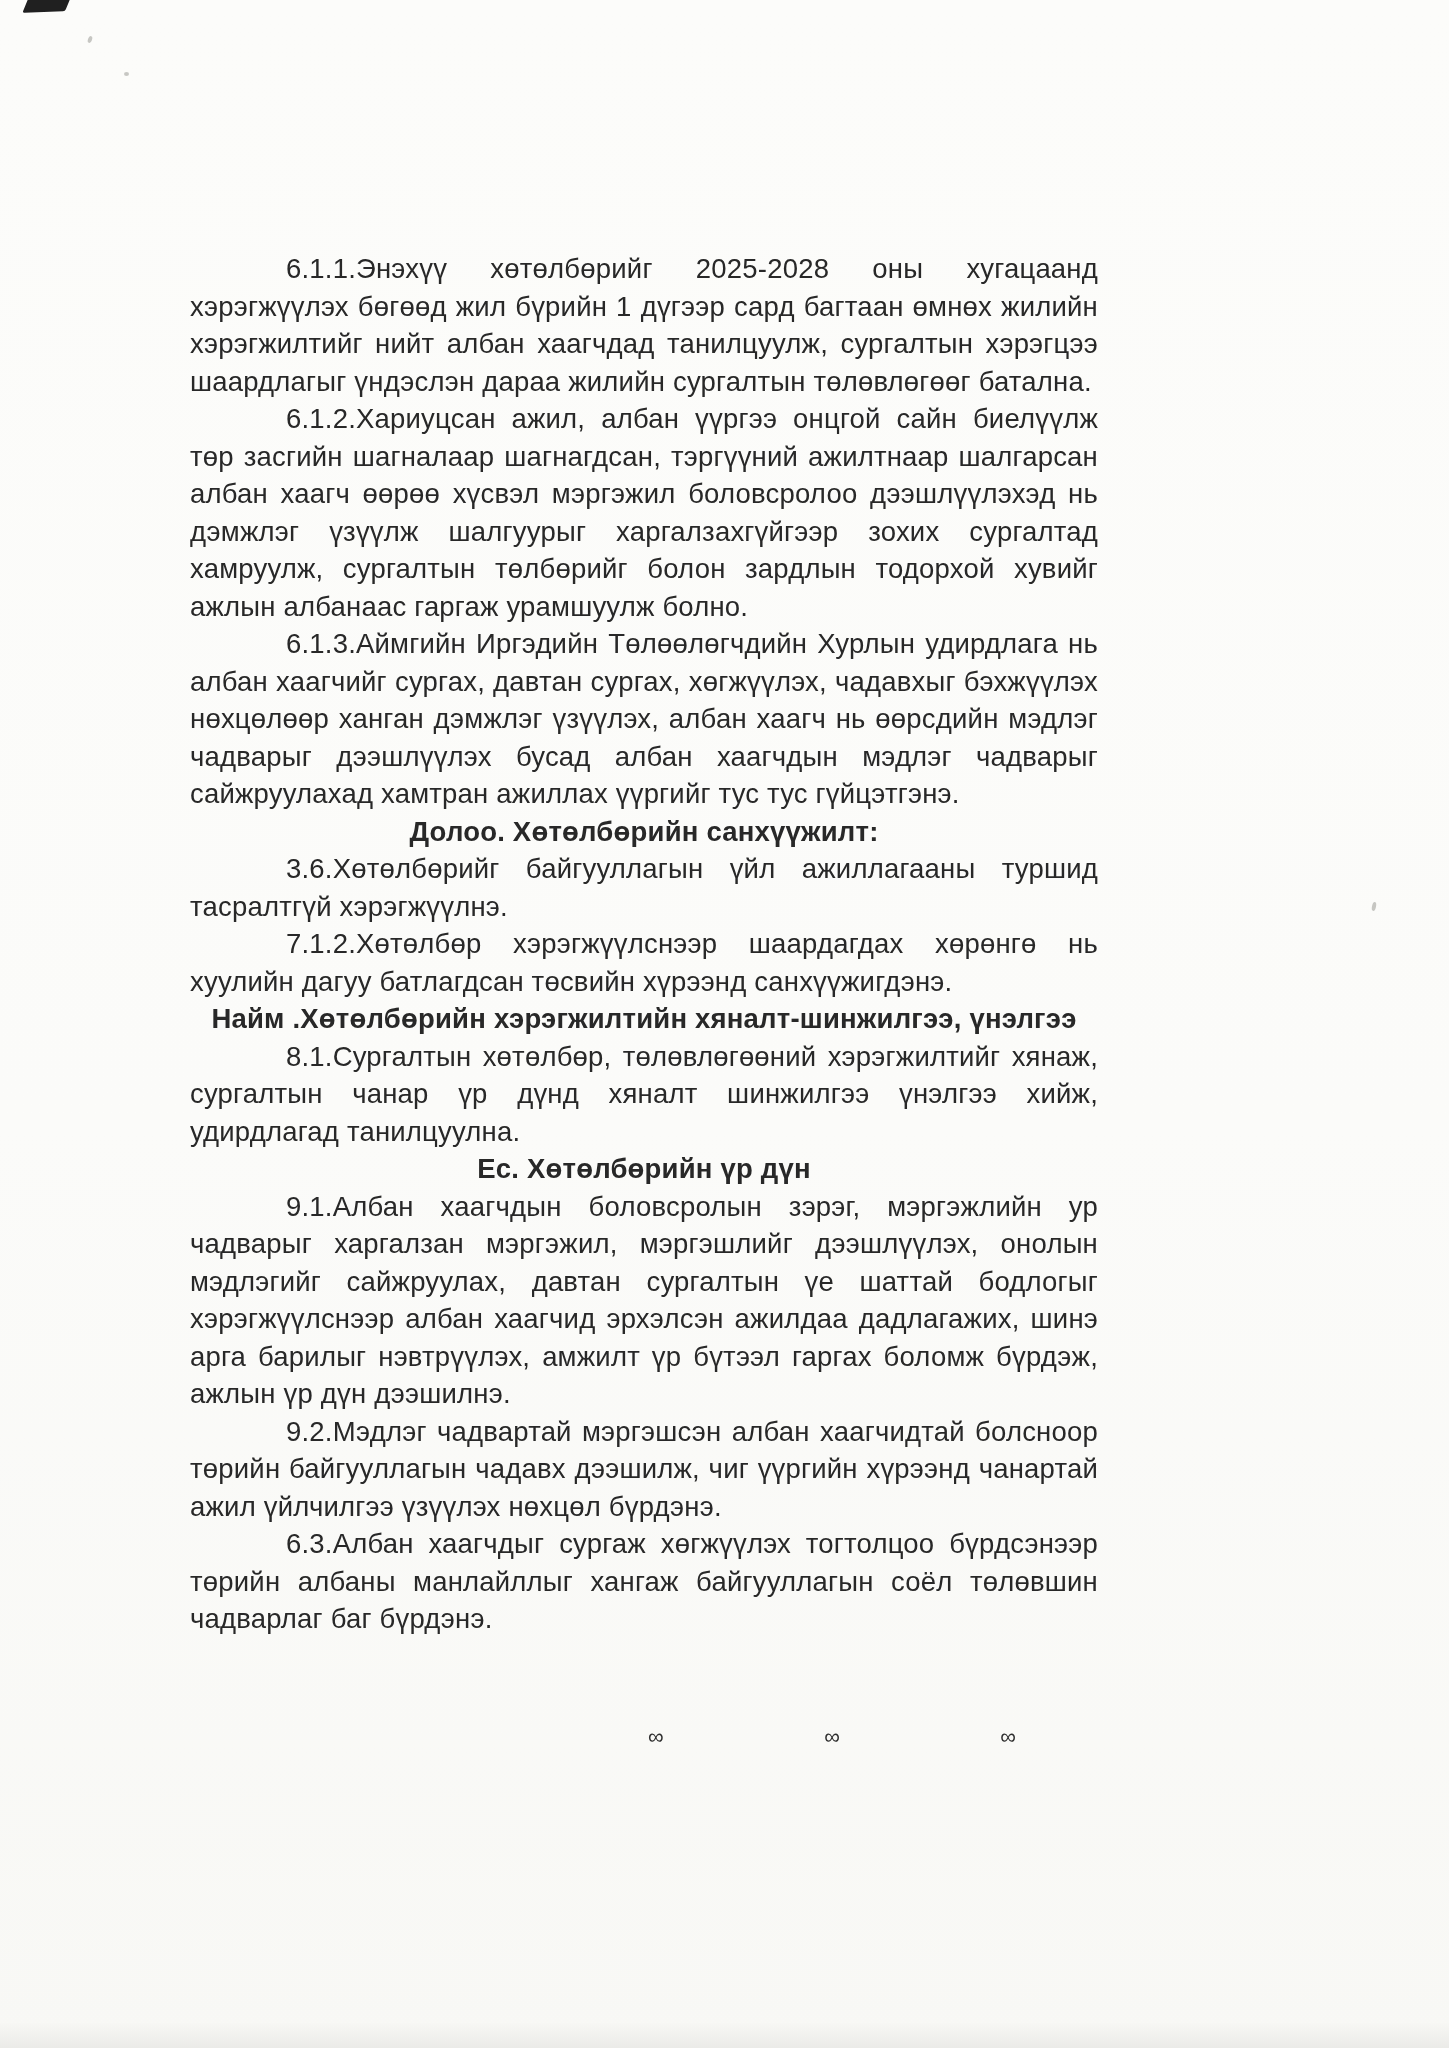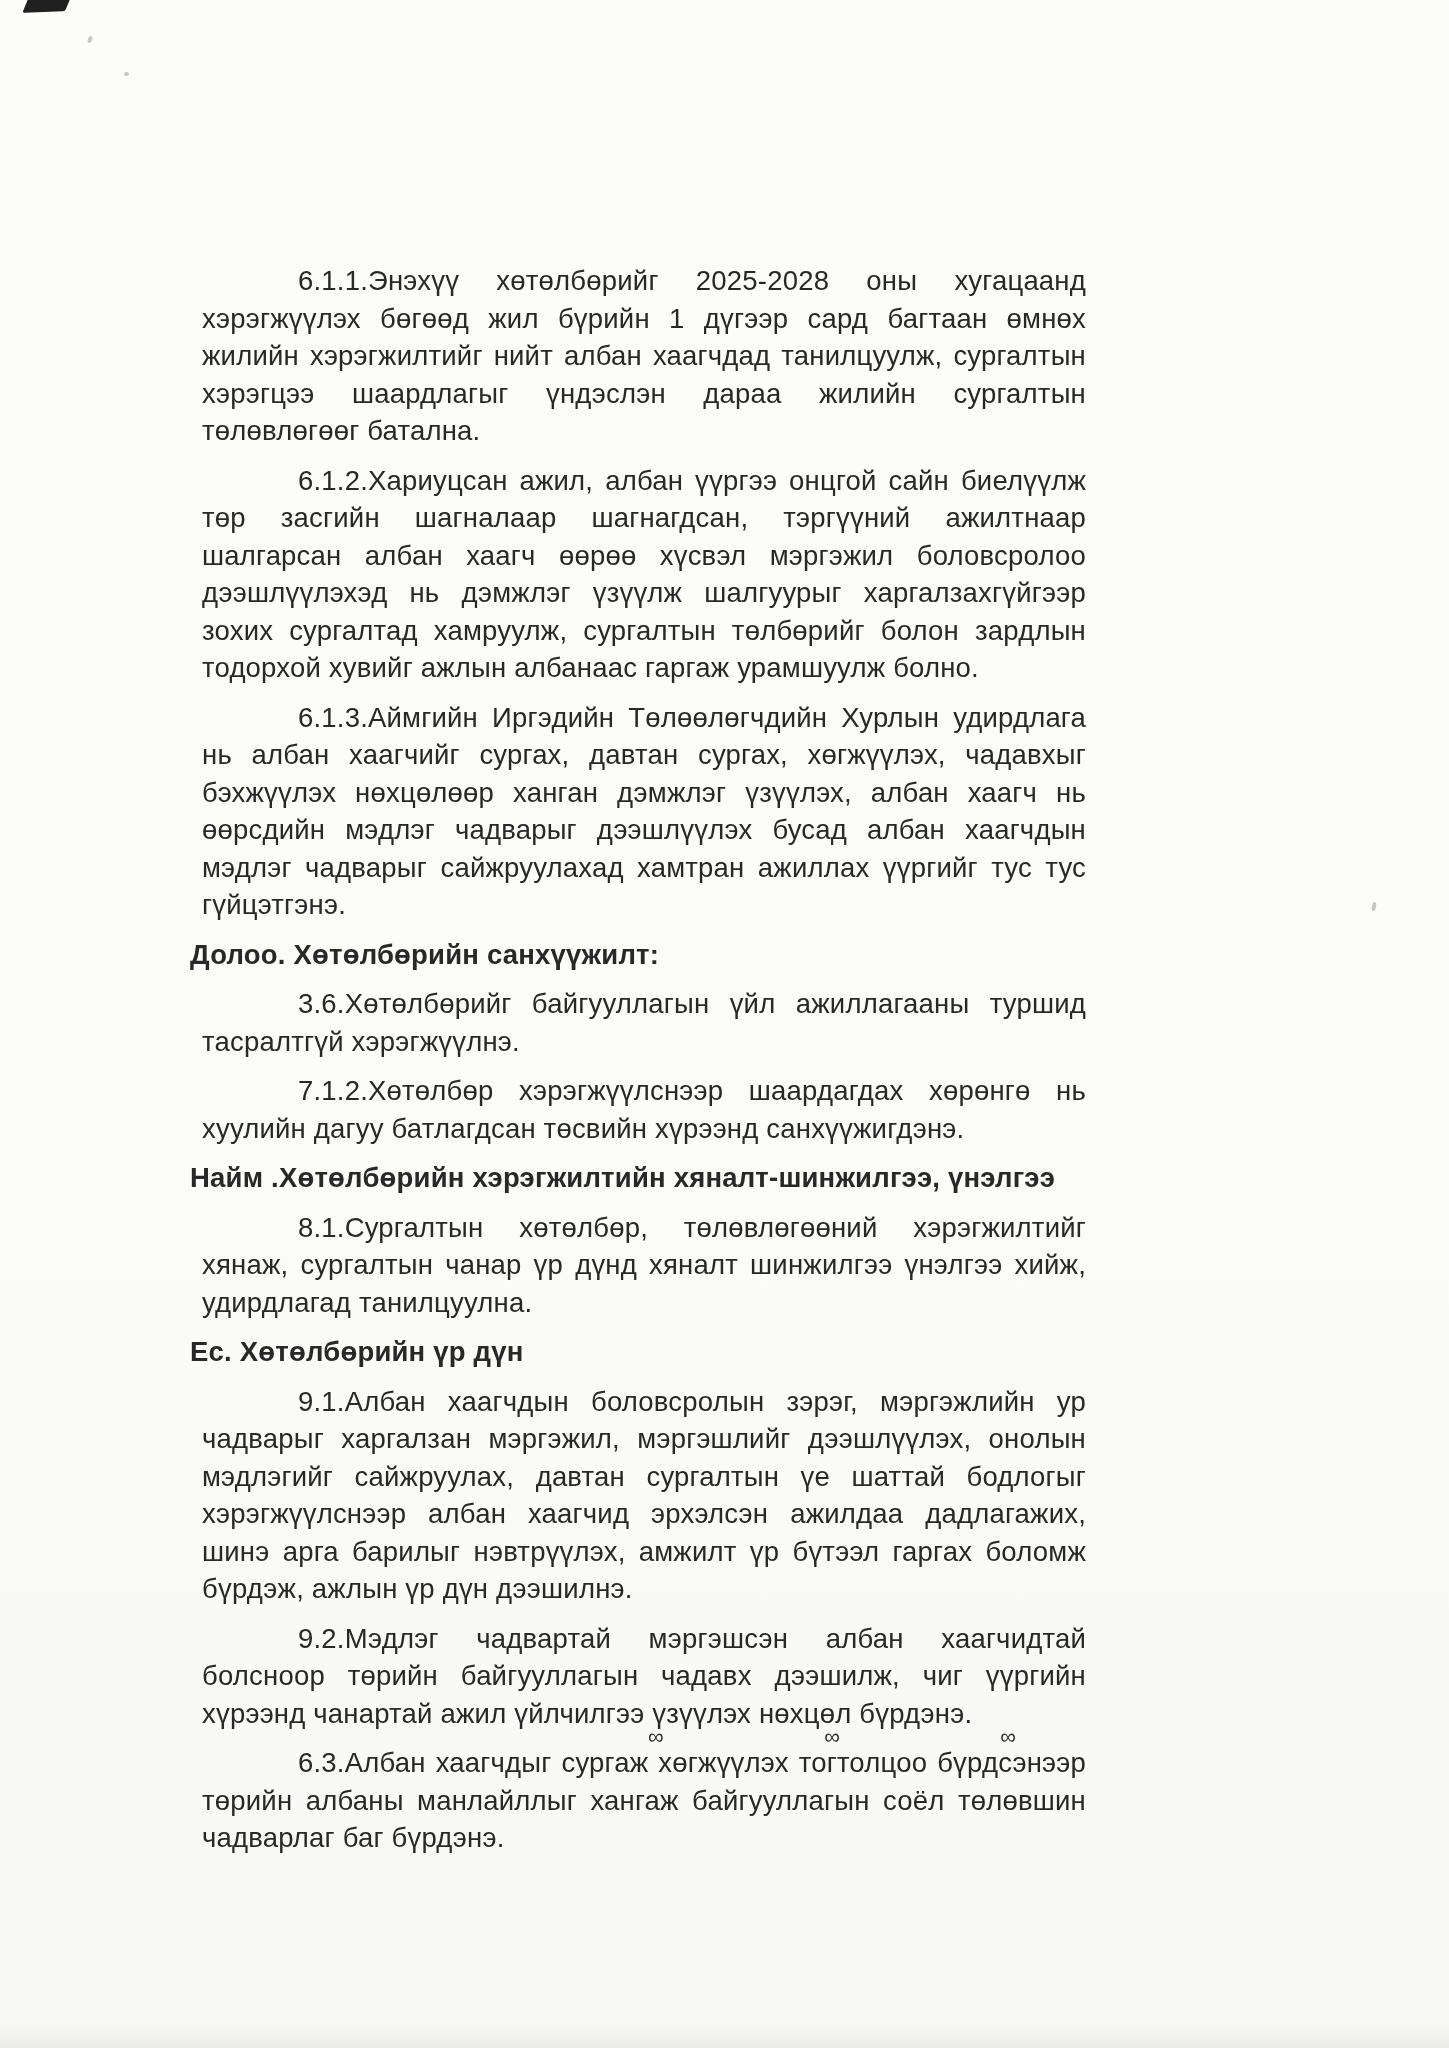--- a/index.html
+++ b/index.html
@@ -54,26 +54,27 @@
     left: 190px;
     top: 250px;
     width: 908px;
     font-size: 27.5px;
     line-height: 37.5px;
     text-align: justify;
     letter-spacing: 0.2px;
     color: #282828;
   }
   .para {
-    margin: 12px;
+    margin: 0;
     text-indent: 96px;
   }
   .heading {
     margin: 0;
     font-weight: bold;
+    text-align: center;
     text-indent: 0;
   }
   .symbols-row {
     position: absolute;
     top: 1722px;
     left: 648px;
     width: 368px;
     display: flex;
     justify-content: space-between;
     font-size: 22px;

